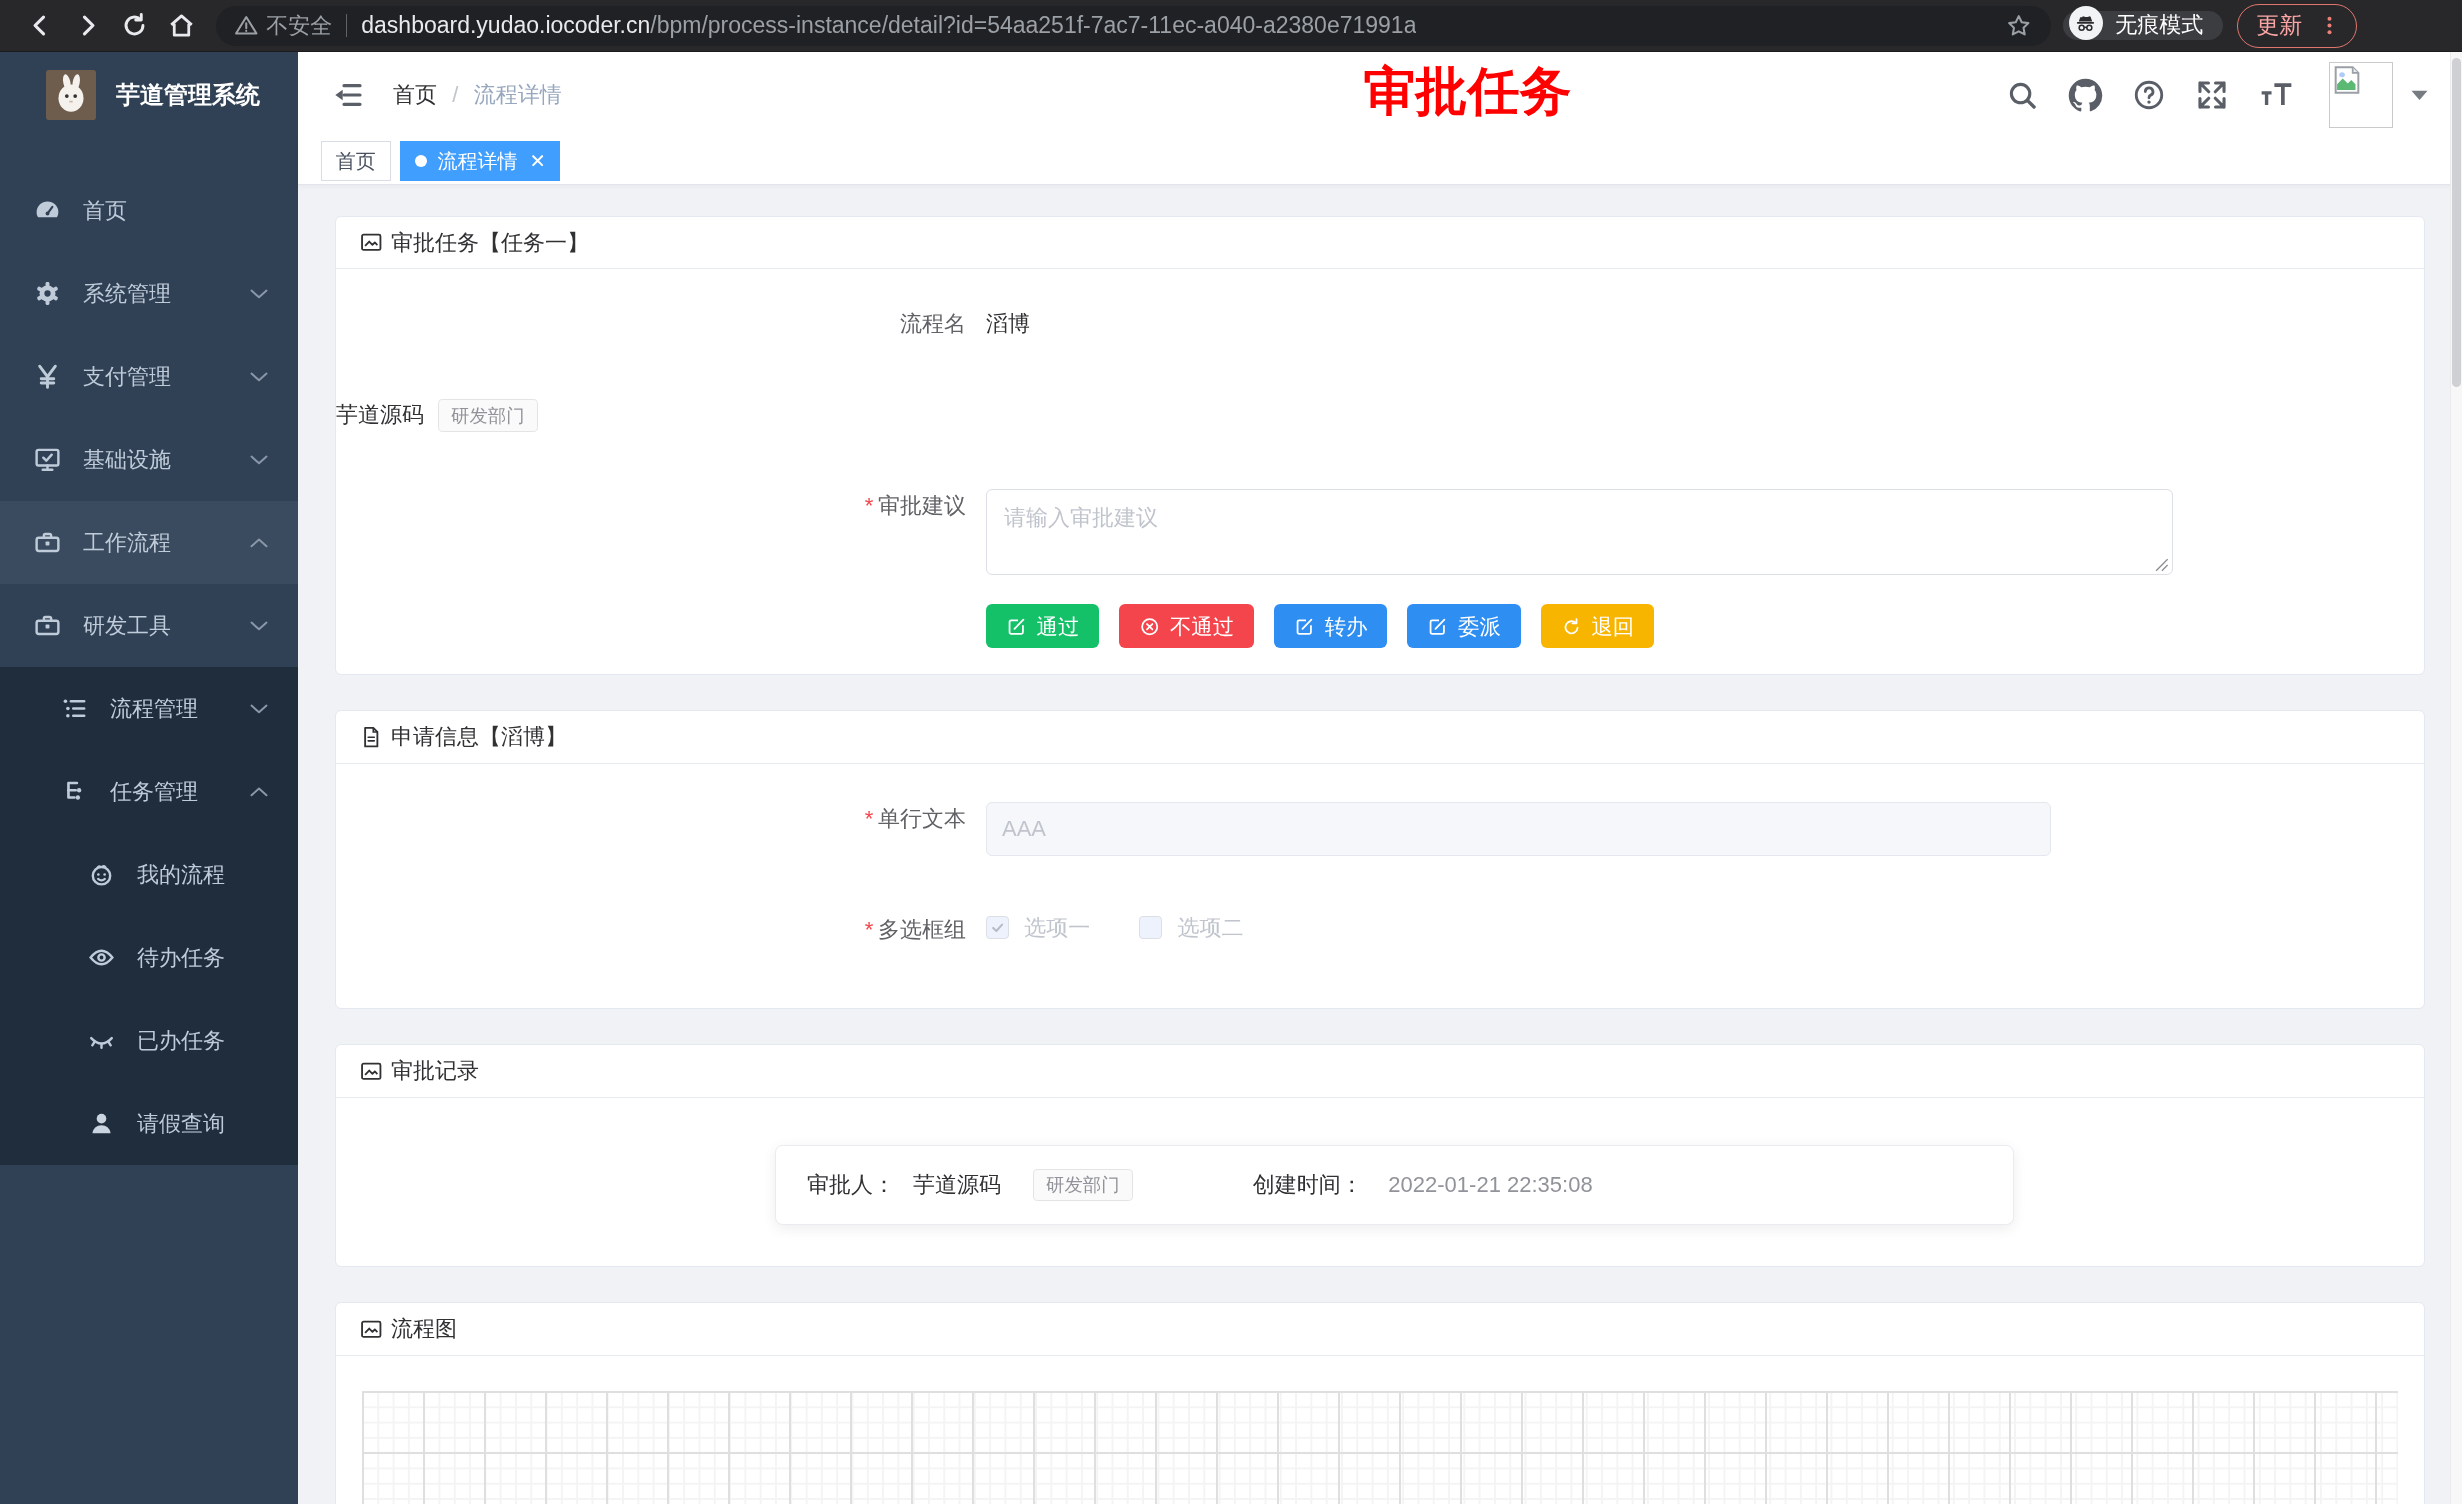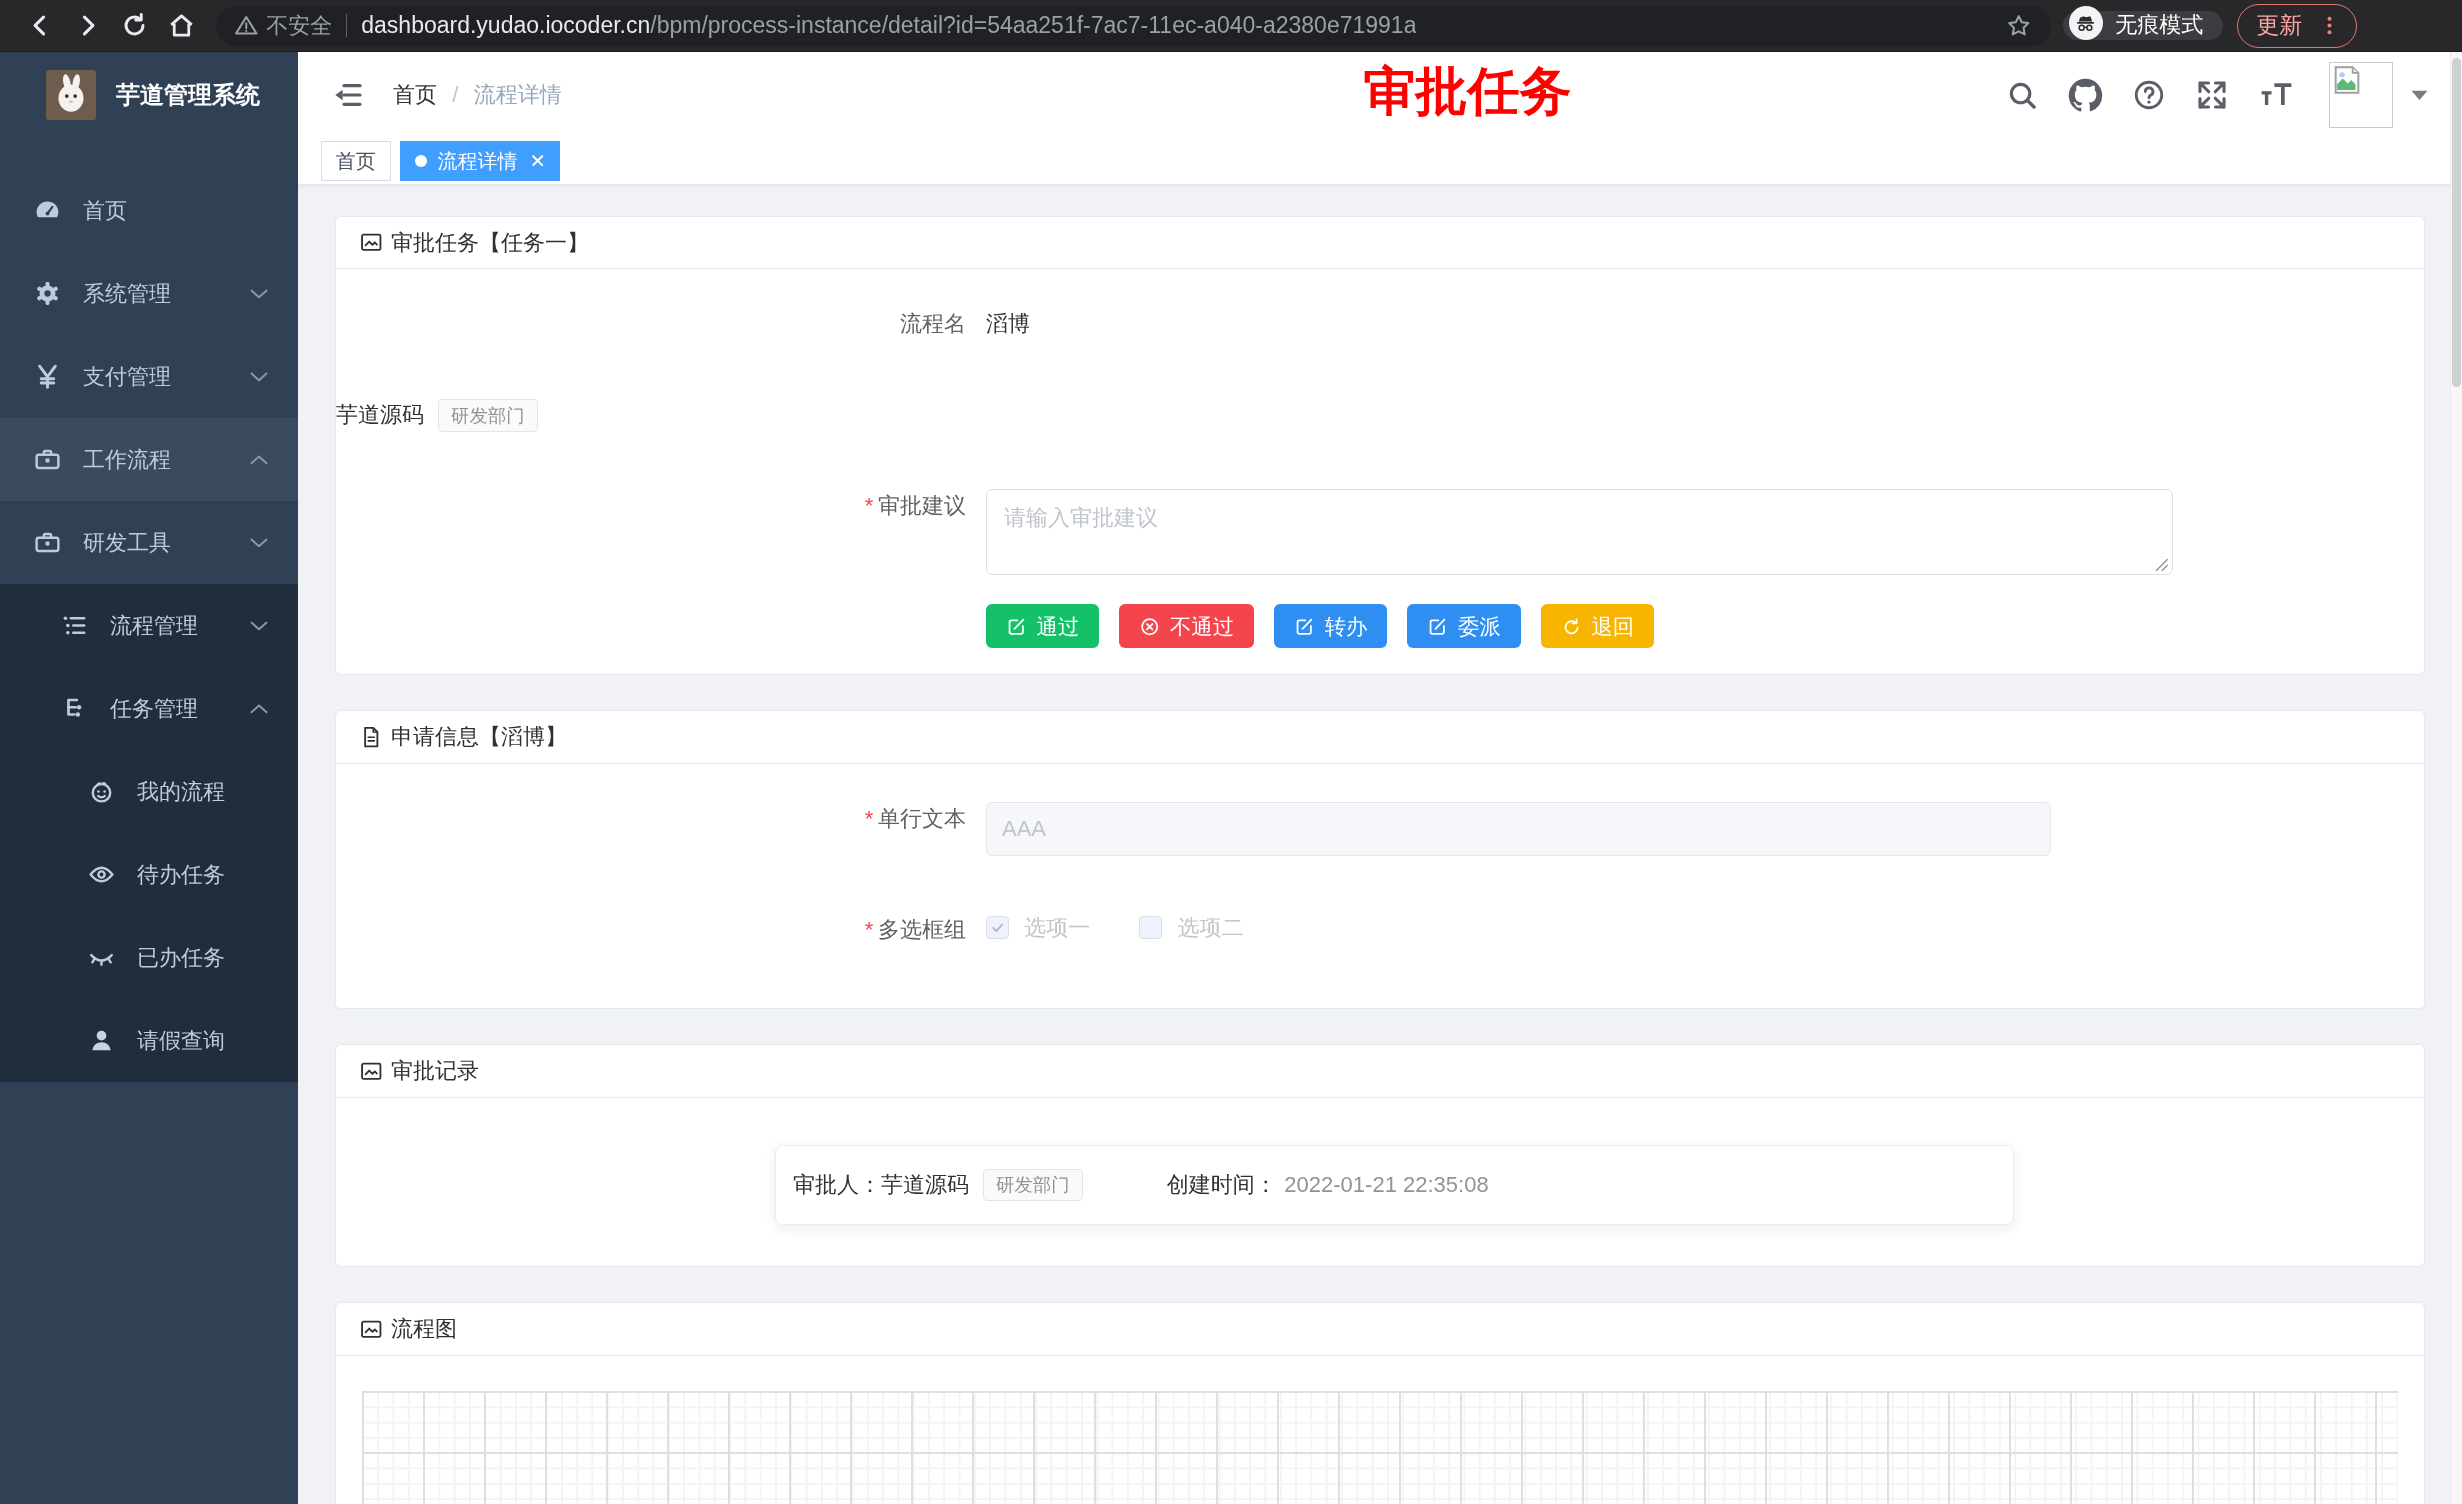--- a/index.html
+++ b/index.html
@@ -117,21 +117,21 @@
     display:flex; align-items:center; justify-content:center; }
   .cb-label { margin-left:15.3px; font-size:22px; color:#c0c4cc; }
 
   .timeline { padding-left:404px; padding-top:12.2px; padding-bottom:41px; }
   .tl-head { display:flex; align-items:center; }
   .clock-dot { width:32px; height:32px; border-radius:50%; background:#2b8df0;
     box-shadow:0 0 0 3.8px #d4e9fc; display:flex; align-items:center; justify-content:center; flex:none; }
   .tl-title { margin-left:21.4px; font-size:24px; font-weight:bold; color:#303133; }
   .task-card { margin-left:35px; margin-top:35px; width:1239px; background:#ffffff;
     border:1.5px solid #e9ebf0; border-radius:7.6px; box-shadow:0 3.1px 13.8px rgba(0,0,0,.07);
-    padding:23px 17px; display:flex; align-items:center; font-size:22px; color:#303133; }
+    padding:23px 31px; display:flex; align-items:center; font-size:22px; color:#303133;gap:18px; }
   .tc-gap { width:84px; flex:none; }
   .tc-time { color:#909399; margin-left:7.6px; }
 
   .diagram-body { padding:35px 26px 0; }
   .bpmn-grid { height:398px; background-color:#ffffff;
     background-image:
       linear-gradient(#dfdfdf 1.5px, transparent 1.5px),
       linear-gradient(90deg, #dfdfdf 1.5px, transparent 1.5px),
       linear-gradient(#f4f4f4 1.5px, transparent 1.5px),
       linear-gradient(90deg, #f4f4f4 1.5px, transparent 1.5px);
@@ -260,20 +260,35 @@
           </svg>
       </span>
       <span class="mi-label">支付管理</span>
       <span class="chev down">
           <svg width="20" height="13.8" viewBox="0 0 24 14">
             <path d="M3 3l9 8 9-8" fill="none" stroke="#8a97a8" stroke-width="2.4" stroke-linecap="round" stroke-linejoin="round"></path>
           </svg>
         </span>
     </div>
 
+    <div class="menu-item lvl1">
+      <span class="mi-icon">
+        <svg width="29" height="29" viewBox="0 0 24 24">
+            <rect x="3" y="4" width="18" height="13" rx="1.5" fill="none" stroke="#bfcbd9" stroke-width="2"></rect>
+            <path d="M8.5 10.5l2.5 2.5 4.5-5" fill="none" stroke="#bfcbd9" stroke-width="2" stroke-linecap="round" stroke-linejoin="round"></path>
+            <path d="M12 17v3M8 20.5h8" stroke="#bfcbd9" stroke-width="2" stroke-linecap="round"></path>
+          </svg>
+      </span>
+      <span class="mi-label">基础设施</span>
+      <span class="chev down">
+          <svg width="20" height="13.8" viewBox="0 0 24 14">
+            <path d="M3 3l9 8 9-8" fill="none" stroke="#8a97a8" stroke-width="2.4" stroke-linecap="round" stroke-linejoin="round"></path>
+          </svg>
+        </span>
+    </div>
 
     <div class="menu-item lvl1 opened-parent">
       <span class="mi-icon">
         <svg width="29" height="29" viewBox="0 0 24 24">
             <rect x="3" y="8" width="18" height="11" rx="1.8" fill="none" stroke="#bfcbd9" stroke-width="2"></rect>
             <path d="M9 8V6.2A1.2 1.2 0 0 1 10.2 5h3.6A1.2 1.2 0 0 1 15 6.2V8" fill="none" stroke="#bfcbd9" stroke-width="2"></path>
             <rect x="10.4" y="11.2" width="3.2" height="3.2" rx=".6" fill="#bfcbd9"></rect>
           </svg>
       </span>
       <span class="mi-label">工作流程</span>

